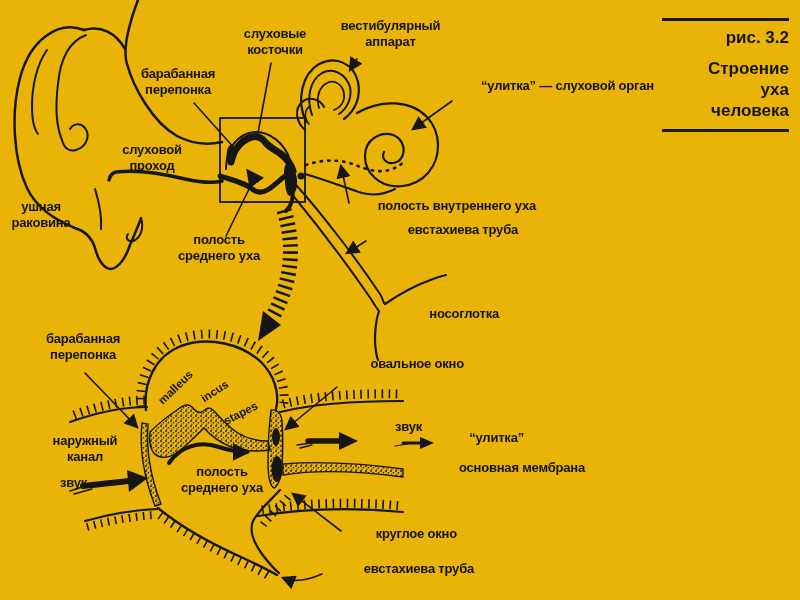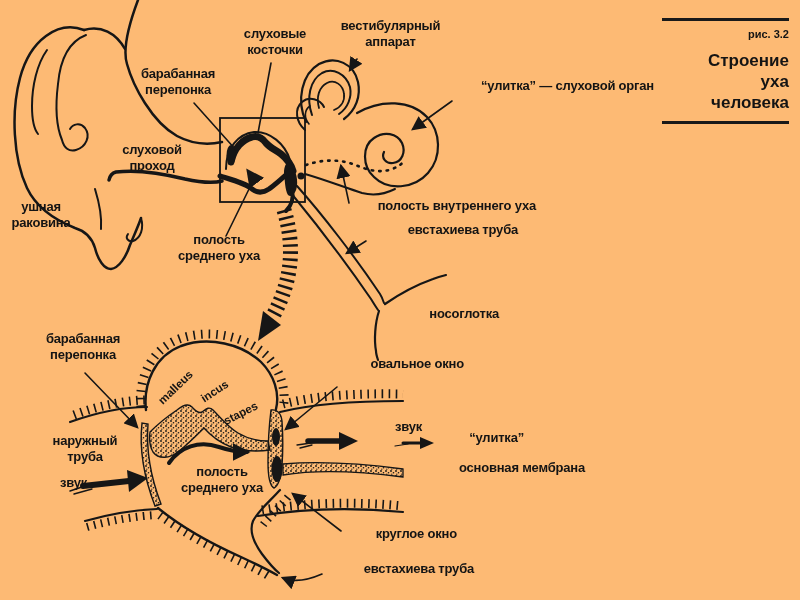--- a/index.html
+++ b/index.html
@@ -1,28 +1,28 @@
 <!DOCTYPE html>
 <html><head>
 <meta charset="utf-8">
 <style>
   html,body{margin:0;padding:0;background:#fff;}
-  .stage{position:relative;width:800px;height:600px;background:#fdba74;overflow:hidden;
+  .stage{position:relative;width:800px;height:600px;background:#eab308;overflow:hidden;
          font-family:"Liberation Sans",sans-serif;}
   .stage svg{position:absolute;left:0;top:0;}
   .lbl{position:absolute;font-weight:700;font-size:13px;line-height:15.5px;color:#141414;
        white-space:pre-line;letter-spacing:-0.2px;text-align:right;}
   .ctr{text-align:center;}
   .lat{font-size:11.5px;letter-spacing:0;}
   .rot-m{transform:rotate(-44deg);}
   .rot-i{transform:rotate(-33deg);}
   .rot-s{transform:rotate(-27deg);}
   .caption{position:absolute;left:662px;top:18px;width:127px;text-align:right;color:#141414;}
   .cap-rule{border-top:3px solid #191919;}
-  .cap-num{margin-top:7px;font-weight:700;font-size:11px;}
+  .cap-num{margin-top:7px;font-weight:700;font-size:17px;}
   .cap-title{margin:10px 0 8px 0;font-weight:700;font-size:17px;line-height:21px;white-space:pre-line;}
   path,line,circle,ellipse,rect,polygon{vector-effect:none;}
 </style>
 </head>
 <body>
 
 <div class="stage">
 
 <svg width="800" height="600" viewBox="0 0 800 600">
   <defs>
@@ -158,21 +158,21 @@
     <div class="cap-title">Строение
 уха
 человека</div>
     <div class="cap-rule"></div>
   </div>
 
   <div class="lbl ctr" style="left:28px;top:331px;width:110px">барабанная
 перепонка</div>
   <div class="lbl" style="left:334px;top:356px;width:130px">овальное окно</div>
   <div class="lbl ctr" style="left:37px;top:433px;width:96px">наружный
-труба</div>
+канал</div>
   <div class="lbl" style="left:41px;top:475px;width:46px">звук</div>
   <div class="lbl ctr" style="left:162px;top:464px;width:120px">полость
 среднего уха</div>
   <div class="lbl ctr lat rot-m" style="left:146px;top:380px;width:60px">malleus</div>
   <div class="lbl ctr lat rot-i" style="left:190px;top:384px;width:50px">incus</div>
   <div class="lbl ctr lat rot-s" style="left:213px;top:406px;width:56px">stapes</div>
   <div class="lbl" style="left:376px;top:419px;width:46px">звук</div>
   <div class="lbl" style="left:444px;top:430px;width:80px">“улитка”</div>
   <div class="lbl" style="left:415px;top:460px;width:170px">основная мембрана</div>
   <div class="lbl" style="left:337px;top:526px;width:120px">круглое окно</div>

